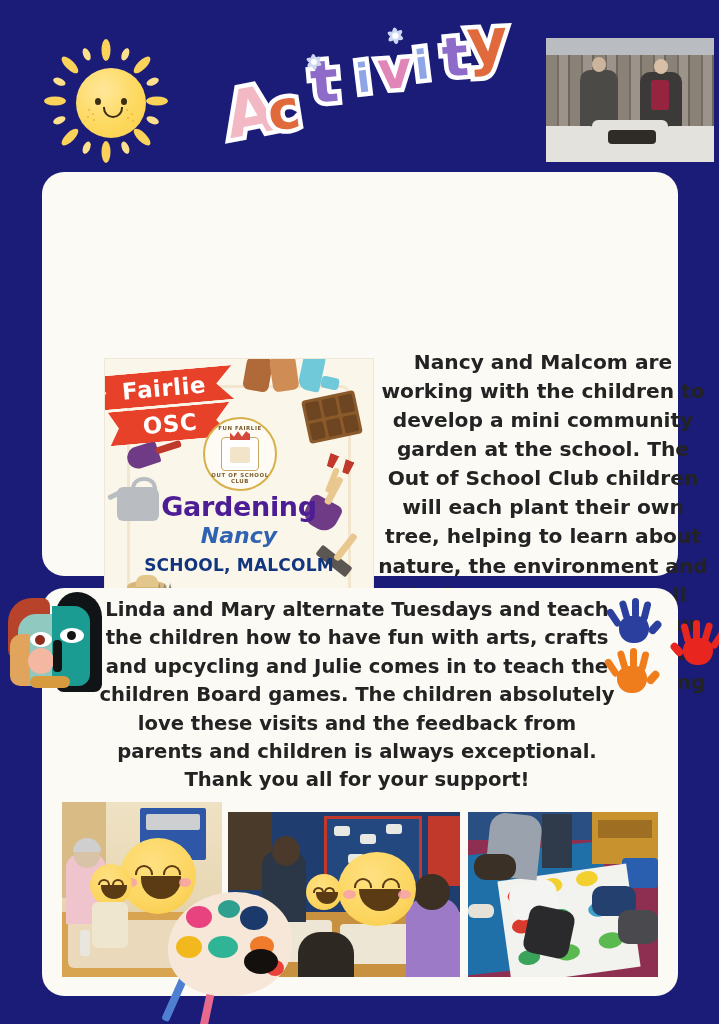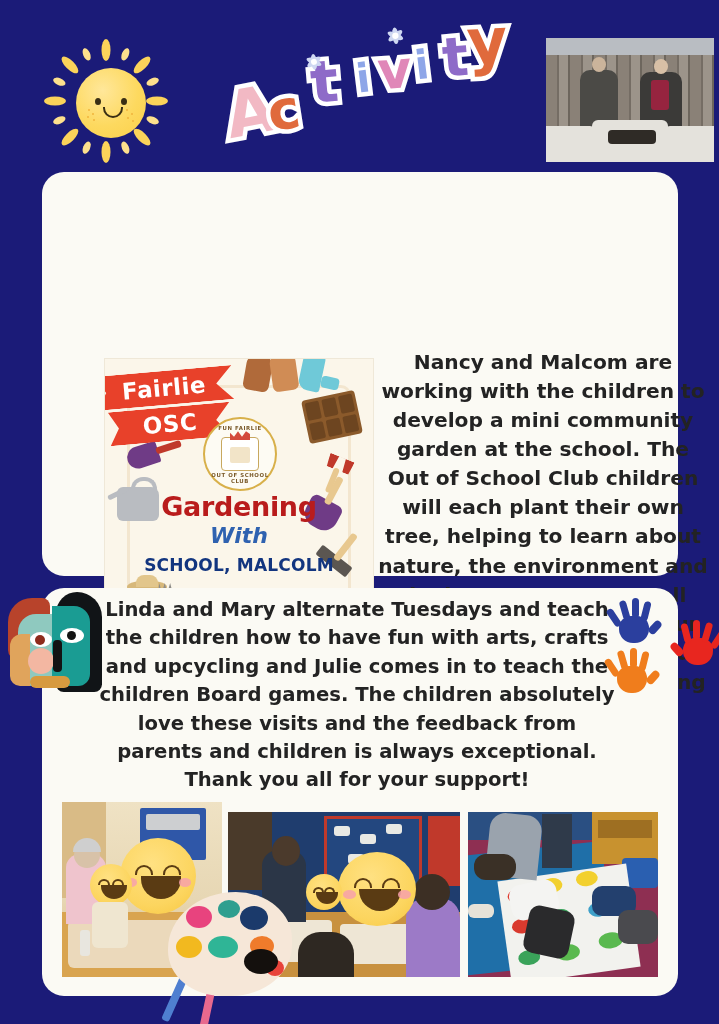--- a/index.html
+++ b/index.html
@@ -73,21 +73,21 @@
     clip-path:polygon(0 0,100% 0,88% 50%,100% 100%,0 100%,8% 50%);}
   .badge{position:absolute;left:98px;top:58px;width:70px;height:70px;border-radius:50%;
     background:#fdfbf3;border:2px solid #d8b04a;display:flex;align-items:center;justify-content:center;}
   .badge .bmid{width:36px;height:32px;border-radius:4px;background:#fff;border:1px solid #c8a85f;position:relative;}
   .badge .bcrown{position:absolute;left:50%;top:-9px;margin-left:-10px;width:20px;height:11px;background:#d34a3c;
      clip-path:polygon(0 100%,0 35%,20% 70%,40% 20%,60% 70%,80% 20%,100% 45%,100% 100%);}
   .badge .btxt-top,.badge .btxt-bot{position:absolute;left:0;right:0;text-align:center;
      font-size:5.4px;font-weight:bold;color:#7a5a2a;font-family:"DejaVu Sans",sans-serif;letter-spacing:.6px;}
   .badge .btxt-top{top:6px;} .badge .btxt-bot{bottom:5px;}
   .p-title{position:absolute;left:0;right:0;text-align:center;font-family:"DejaVu Sans", sans-serif;}
-  .p-gardening{top:132px;font-size:27px;color:#b91c1c;font-weight:bold;letter-spacing:-.3px;}
+  .p-gardening{top:132px;font-size:27px;color:#4c1d95;font-weight:bold;letter-spacing:-.3px;}
   .p-with{top:164px;font-size:22px;color:#2f62b0;font-style:italic;font-weight:bold;}
   .p-names{top:196px;font-size:17px;color:#12357f;font-weight:bold;letter-spacing:.2px;}
   .p-amp{top:228px;font-size:14px;color:#dba259;font-weight:bold;}
   .p-org1{top:247px;font-size:13.5px;color:#dba259;font-weight:bold;letter-spacing:.3px;}
   .p-org2{top:264px;font-size:13.5px;color:#dba259;font-weight:bold;letter-spacing:.3px;}
   .p-tag{top:285px;font-size:9.5px;color:#2b3f86;font-weight:bold;font-style:italic;letter-spacing:.1px;}
   .tesco{position:absolute;left:52px;bottom:12px;font-family:"DejaVu Sans", sans-serif;
     font-size:15px;font-weight:bold;color:#e03a33;letter-spacing:-.4px;}
   .tesco:after{content:"";position:absolute;left:0;right:2px;bottom:-4px;height:3px;
     background:repeating-linear-gradient(90deg,#1b4ea0 0 6px,transparent 6px 9px);}
@@ -293,21 +293,21 @@
       <div class="badge">
         <div class="btxt-top">FUN FAIRLIE</div>
         <div class="bmid">
             <div class="bcrown"></div>
           <div style="position:absolute;left:8px;top:9px;width:20px;height:16px;background:#f2e4c8;border-radius:2px;"></div>
         </div>
         <div class="btxt-bot">OUT OF SCHOOL CLUB</div>
       </div>
 
       <div class="p-title p-gardening">Gardening</div>
-      <div class="p-title p-with">With</div>
+      <div class="p-title p-with">Nancy</div>
       <div class="p-title p-names">SCHOOL, MALCOLM</div>
       <div class="p-title p-amp">&amp;</div>
       <div class="p-title p-org1">FAIRLIE COMMUNITY</div>
       <div class="p-title p-org2">GARDENS</div>
       <div class="p-title p-tag">Connecting Communities</div>
 
       <div class="tool" style="left:20px;top:222px;">
         <div style="position:absolute;left:2px;top:0;width:40px;height:12px;background:#d7b87a;border-radius:20px/8px;"></div>
         <div style="position:absolute;left:11px;top:-6px;width:22px;height:12px;background:#e2c established;"></div>
         <div style="position:absolute;left:11px;top:-6px;width:22px;height:12px;background:#e2c68c;border-radius:8px 8px 0 0;"></div>

